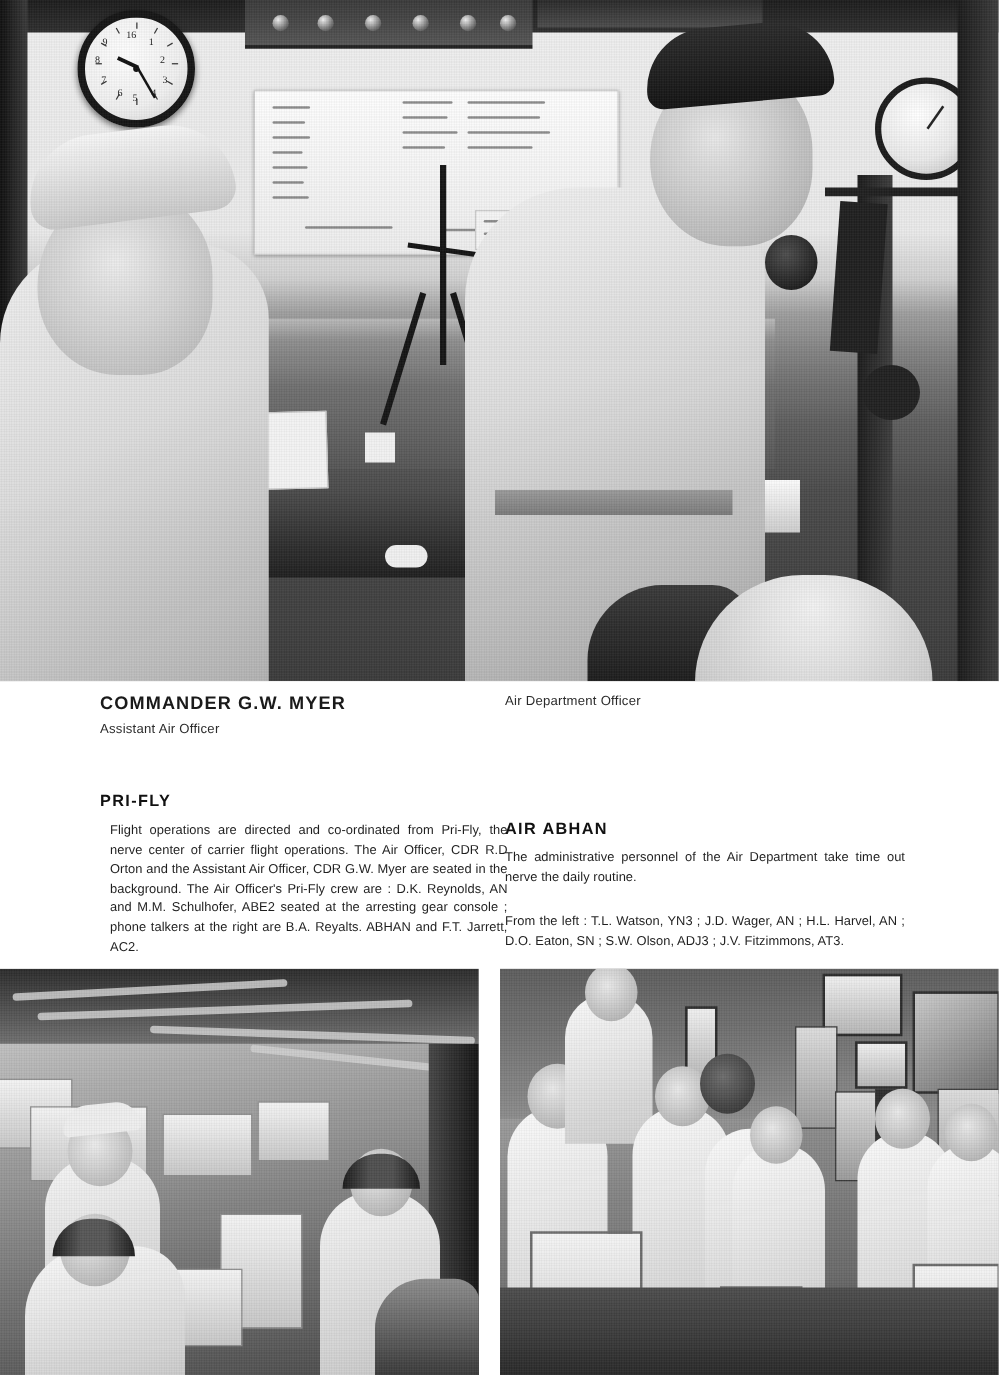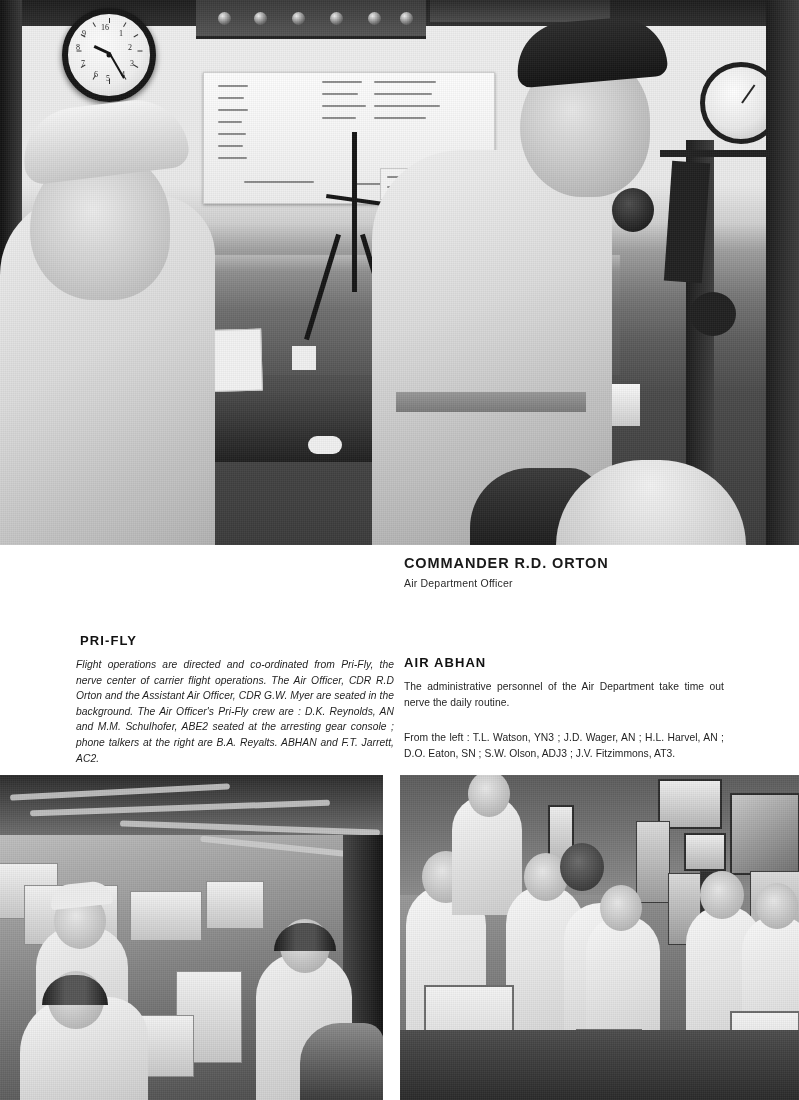--- a/index.html
+++ b/index.html
@@ -224,21 +224,21 @@
   }
   p.body {
     font-size: 10.3px;
     line-height: 15.6px;
     margin: 0 0 9px 0;
     text-align: justify;
     color: #1f1f1f;
     letter-spacing: .05px;
   }
   .heading-pri { position: absolute; left: 80px; top: 88px; }
-  .para-pri    { position: absolute; left: 76px; top: 112px; width: 318px; font-style: italic; }
+  .para-pri    { position: absolute; left: 88px; top: 112px; width: 318px; }
   .heading-air { position: absolute; left: 404px; top: 110px; }
   .para-air    { position: absolute; left: 404px; top: 134px; width: 320px; }
   .para-air2   { position: absolute; left: 404px; top: 185px; width: 320px; }
 
   
   #photo-bl {
     left: 0; top: 775px; width: 383px; height: 325px;
     background: linear-gradient(170deg, #d6d6d6 0%, #a8a8a8 30%, #6f6f6f 70%, #474747 100%);
   }
   .bl-overhead {
@@ -412,23 +412,26 @@
     <div class="fig fig-left-cap"></div>
 
     <div class="fig fig-seated-dark"></div>
     <div class="fig fig-seated"></div>
 
     <div class="noise"></div>
   </div>
 
   <div class="text-area">
 
+    <div class="col col-left">
+      <h2 class="name">COMMANDER G.W. MYER</h2>
+      <p class="role">Assistant Air Officer</p>
+    </div>
 
     <div class="col col-right">
-      <h2 class="name">COMMANDER R.D. ORTON</h2>
       <p class="role">Air Department Officer</p>
     </div>
 
     <h3 class="section heading-pri">PRI-FLY</h3>
     <p class="body para-pri">Flight operations are directed and co-ordinated from Pri-Fly, the nerve center of carrier flight operations. The Air Officer, CDR R.D Orton and the Assistant Air Officer, CDR G.W. Myer are seated in the background. The Air Officer's Pri-Fly crew are : D.K. Reynolds, AN and M.M. Schulhofer, ABE2 seated at the arresting gear console ; phone talkers at the right are B.A. Reyalts. ABHAN and F.T. Jarrett, AC2.</p>
 
     <h3 class="section heading-air">AIR ABHAN</h3>
     <p class="body para-air">The administrative personnel of the Air Department take time out nerve the daily routine.</p>
     <p class="body para-air2">From the left :  T.L. Watson, YN3 ; J.D. Wager, AN ; H.L. Harvel,  AN ; D.O. Eaton, SN ; S.W. Olson, ADJ3 ; J.V. Fitzimmons, AT3.</p>
   </div>

